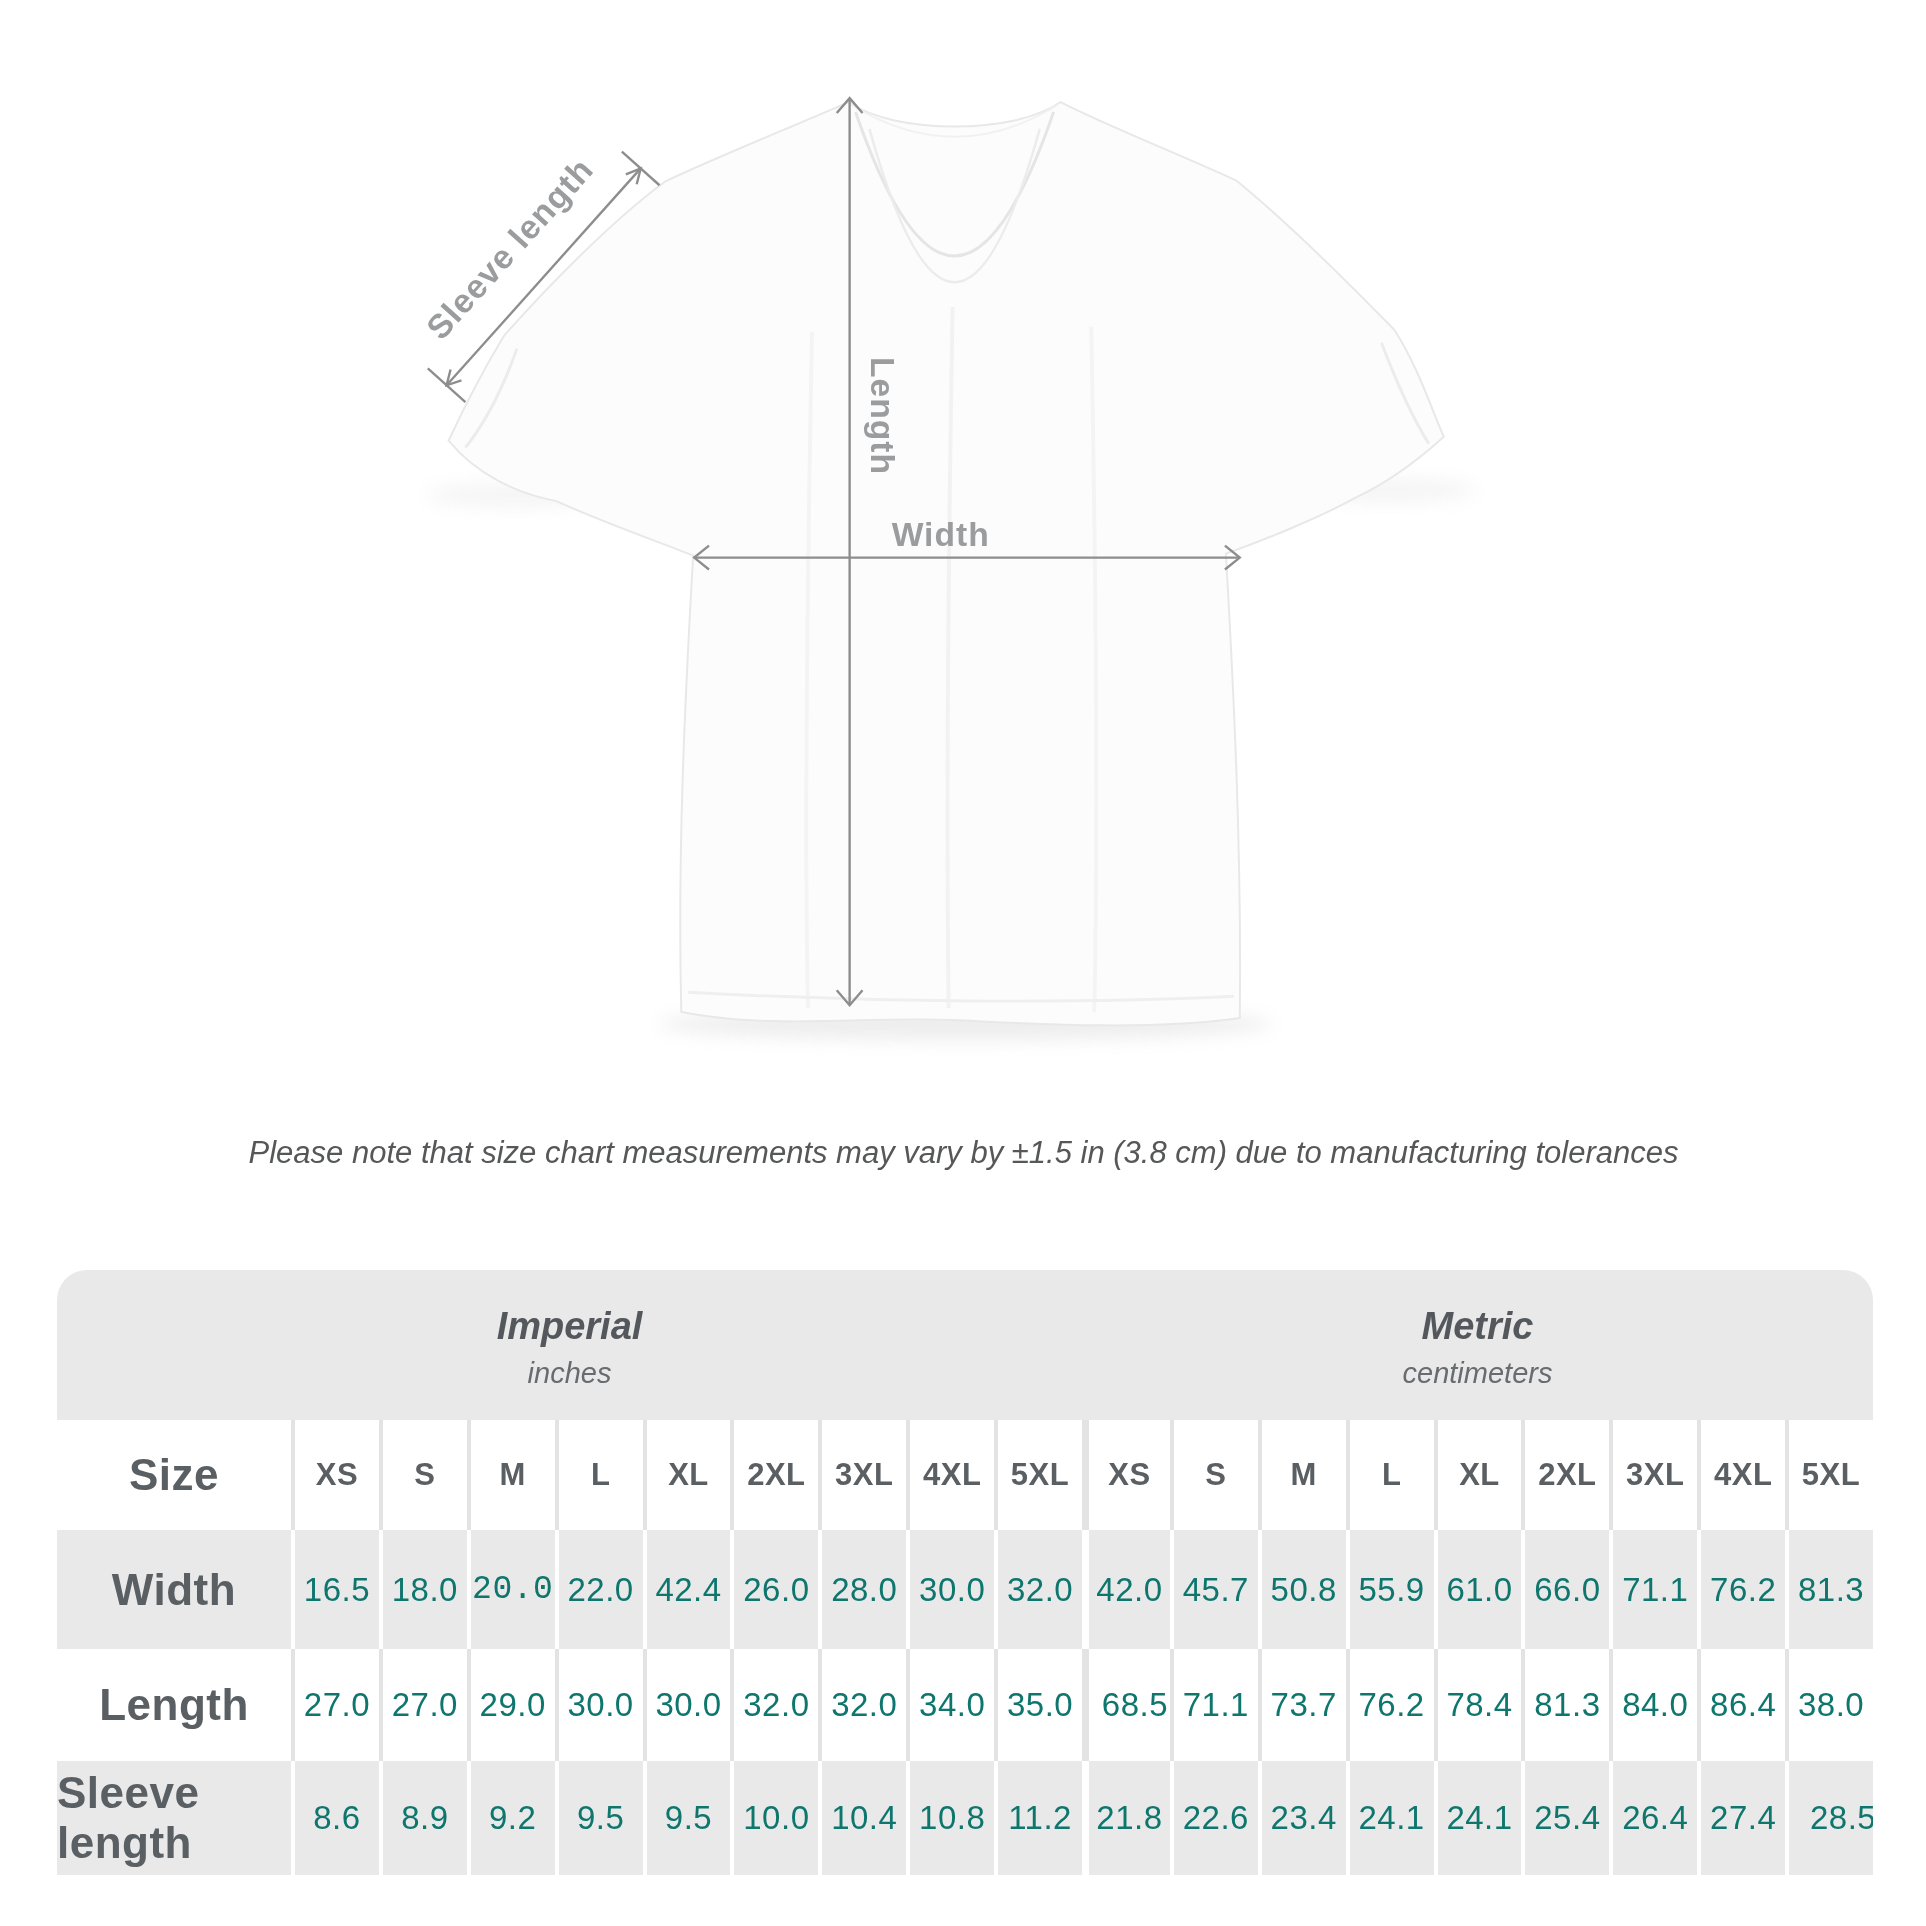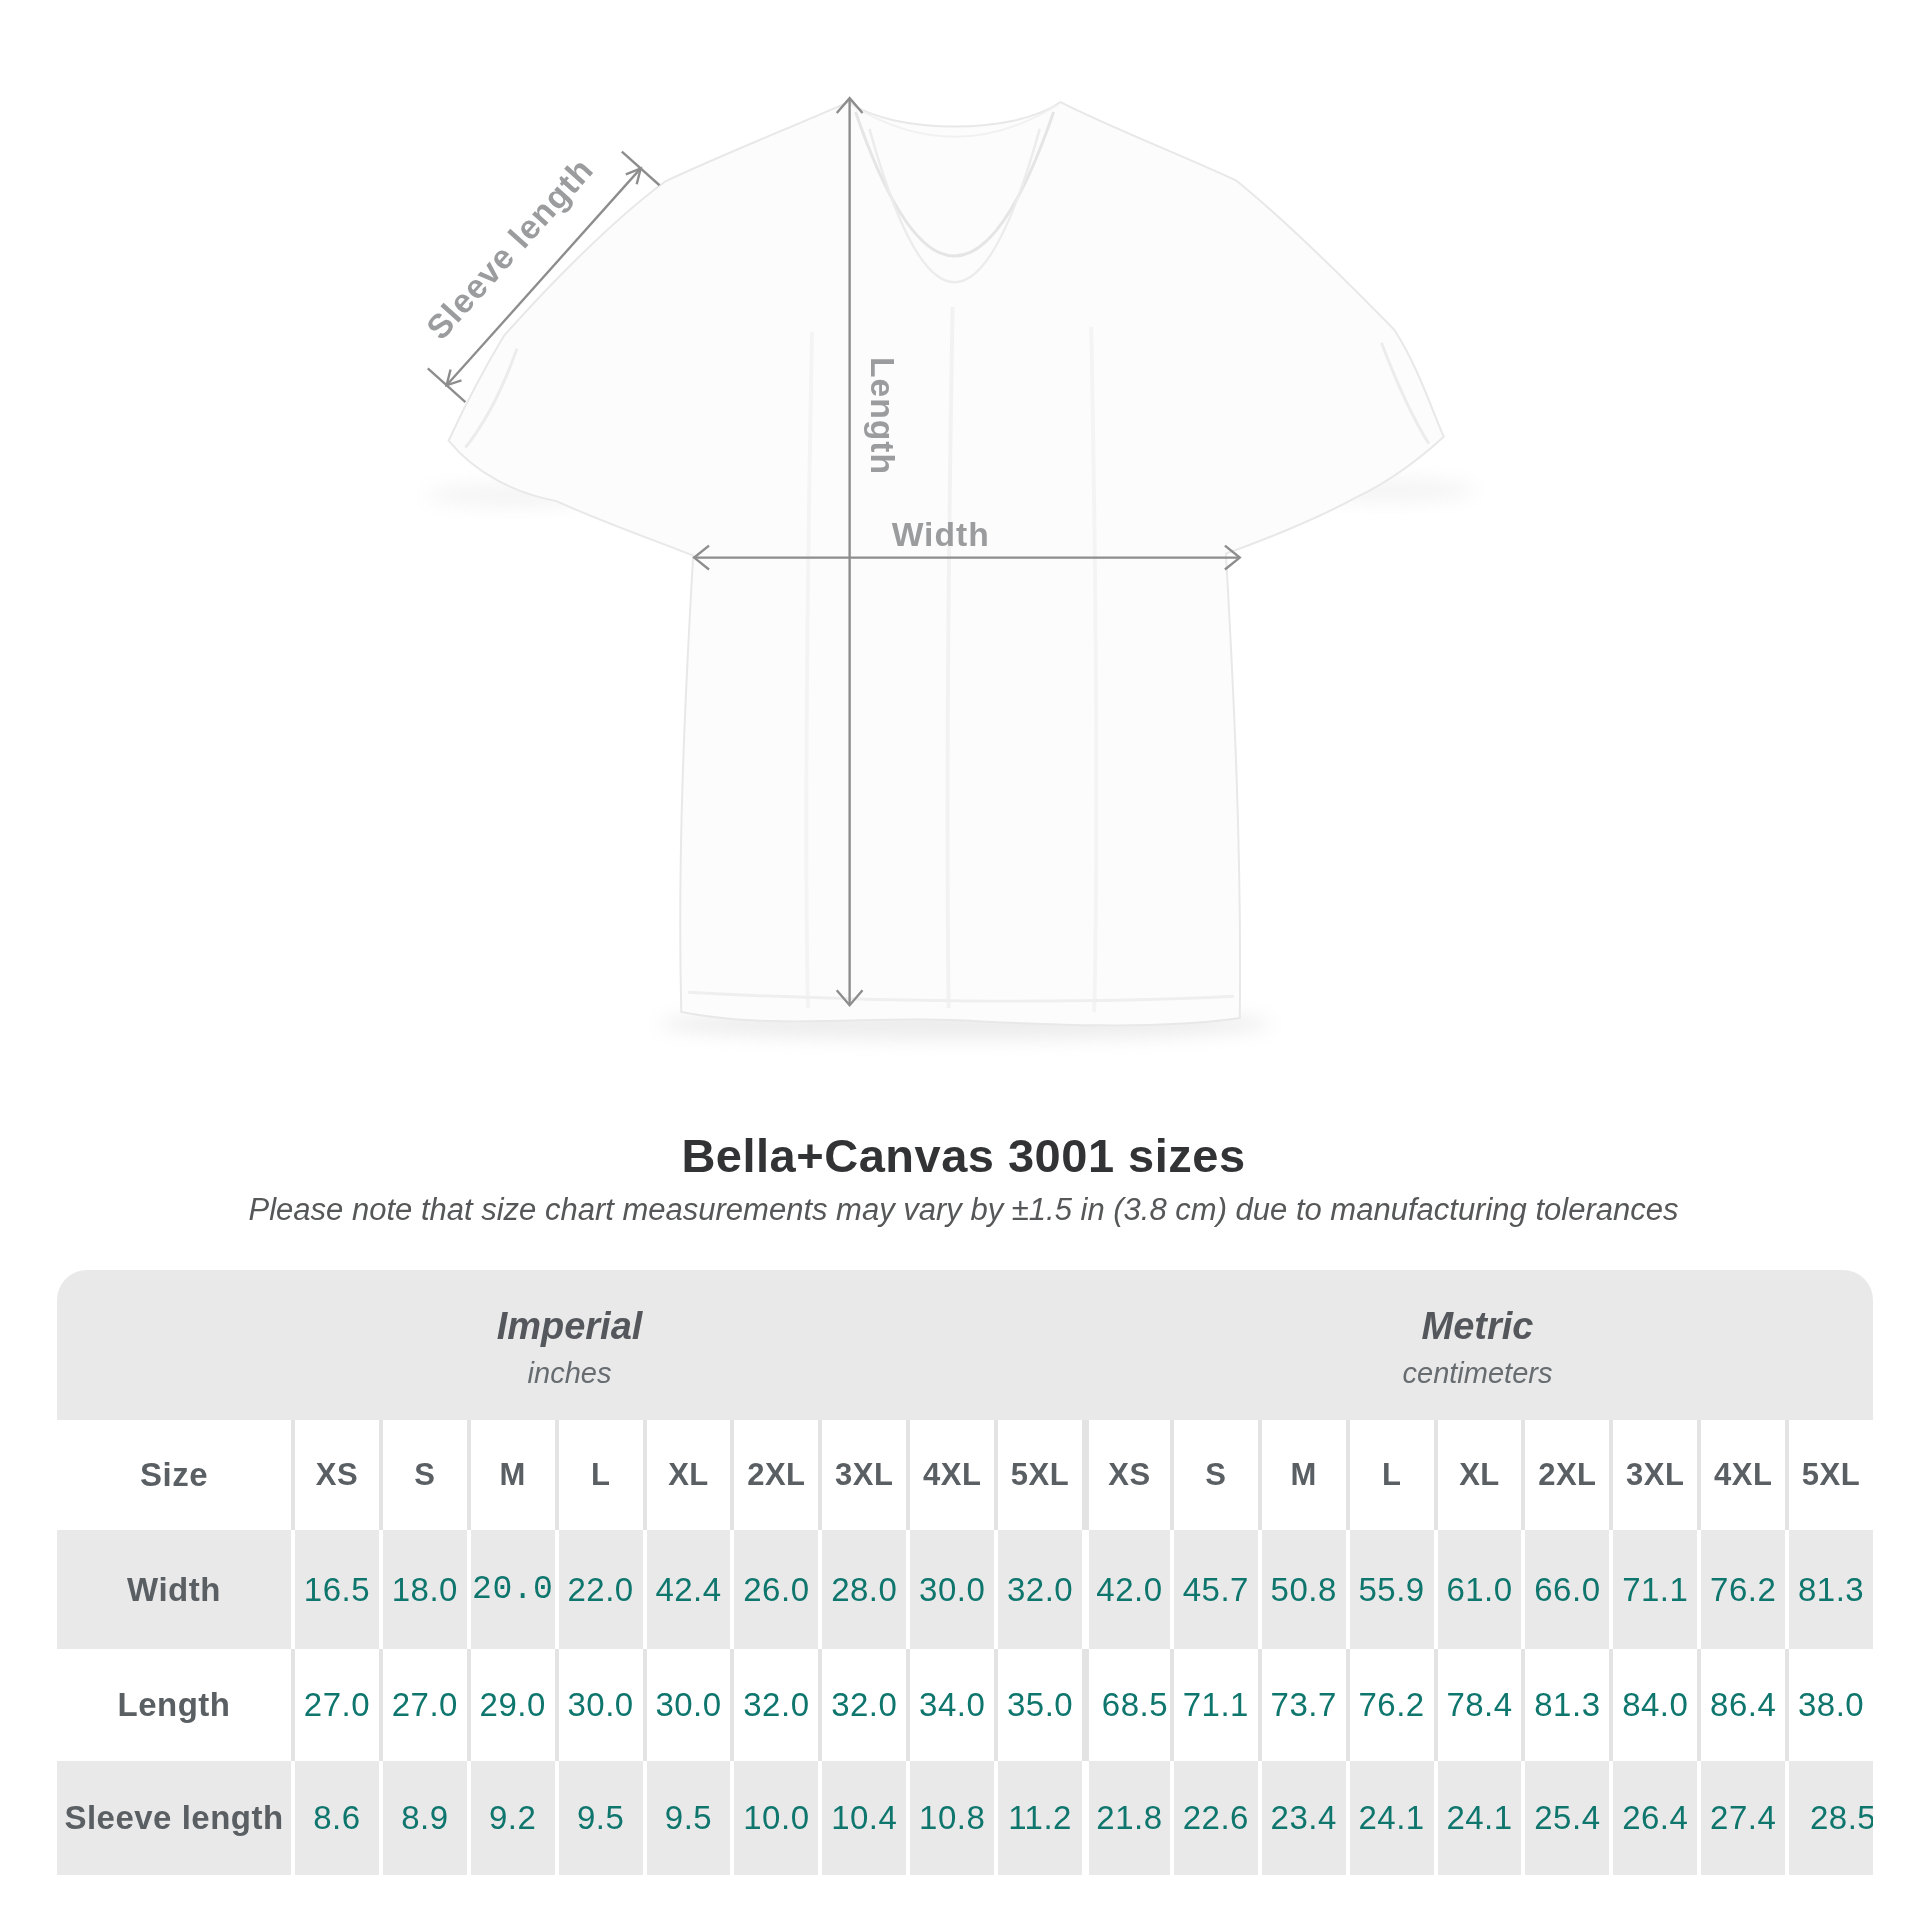--- a/index.html
+++ b/index.html
@@ -21,21 +21,21 @@
   .cell{display:flex;align-items:center;justify-content:center;min-width:0;}
   .band{background:#e9e9e9;flex-direction:column;padding-top:6px;}
   .band .g-name{font-size:38px;font-weight:bold;font-style:italic;color:#54585c;line-height:46px;}
   .band .g-unit{font-size:29px;font-style:italic;color:#676c70;line-height:40px;margin-top:4px;}
   .row-white{background:#ffffff;}
   .row-gray{background:#e9e9e9;}
   .sep-on-white{border-left:4px solid #e3e3e3;}
   .sep-on-gray{border-left:4px solid #ffffff;}
   .metric-start{border-left-width:7px;}
   .hdr{font-weight:bold;color:#5a5f63;font-size:31px;letter-spacing:0.5px;}
-  .rowlabel{font-weight:bold;color:#5a5f63;font-size:33px;letter-spacing:0.5px;}
+  .rowlabel{font-weight:bold;color:#5a5f63;font-size:44px;letter-spacing:0.5px;}
   .val{color:#0f766e;font-size:33px;letter-spacing:0.5px;}
 </style>
 </head>
 <body>
 
 <div class="page">
 
   <svg class="diagram" viewBox="0 0 1946 1140" xmlns="http://www.w3.org/2000/svg">
     <defs>
       <filter id="softblur" x="-50%" y="-50%" width="200%" height="200%">
@@ -101,21 +101,20 @@
         <line x1="628" y1="153" x2="666" y2="187"></line>
       </g>
     </g>
 
     <text class="meas-label" x="516" y="262" text-anchor="middle" transform="rotate(-48 516 252)">Sleeve length</text>
     <text class="meas-label" x="880" y="420" text-anchor="middle" transform="rotate(90 880 420)">Length</text>
     <text class="meas-label" x="950" y="551" text-anchor="middle">Width</text>
   </svg>
 
   <div class="titleblock">
-    <div class="title">Bella+Canvas 3001 sizes</div>
     <div class="subtitle">Please note that size chart measurements may vary by ±1.5 in (3.8 cm) due to manufacturing tolerances</div>
   </div>
 
   <div class="sizetable" id="sizetable">
       <div class="cell band" style="grid-area: 1 / 1 / auto / 11;">
         <div class="g-name">Imperial</div>
         <div class="g-unit">inches</div>
       </div>
       <div class="cell band" style="grid-area: 1 / 11 / auto / 20;">
         <div class="g-name">Metric</div>

